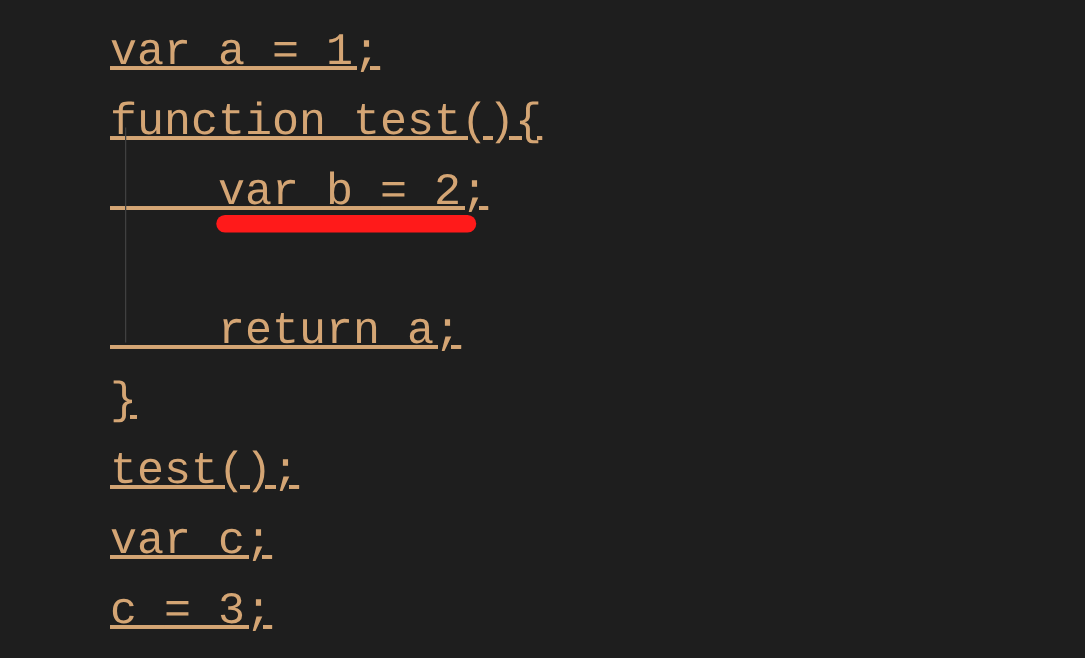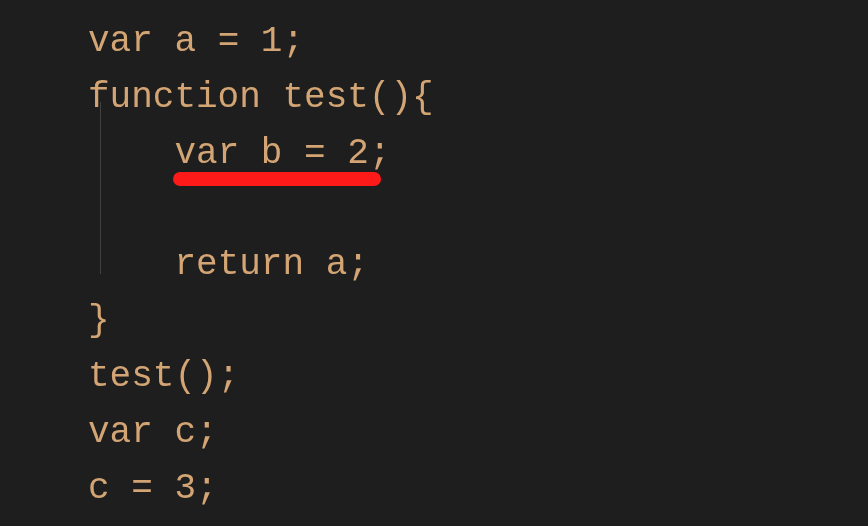--- a/index.html
+++ b/index.html
@@ -1,18 +1,19 @@
 <!DOCTYPE html>
 <html><head>
   <meta charset="utf-8">
   <style>
     * {
       margin: 0;
       padding: 0;
       box-sizing: border-box;
+      text-decoration: underline;
     }
     body {
       background-color: #1e1e1e;
       width: 868px;
       height: 526px;
       font-family: 'Courier New', Consolas, monospace;
       font-size: 36px;
       color: #d4a574;
       padding: 14px 0 0 88px;
       overflow: hidden;

